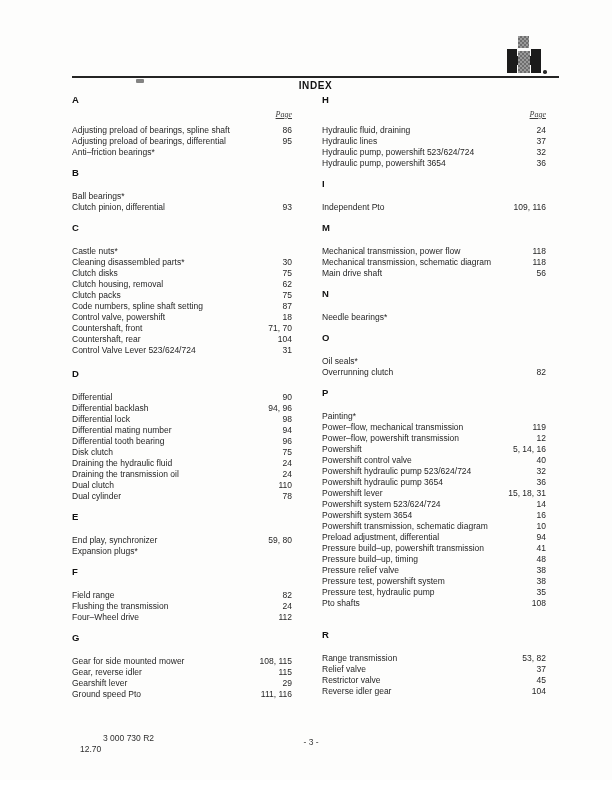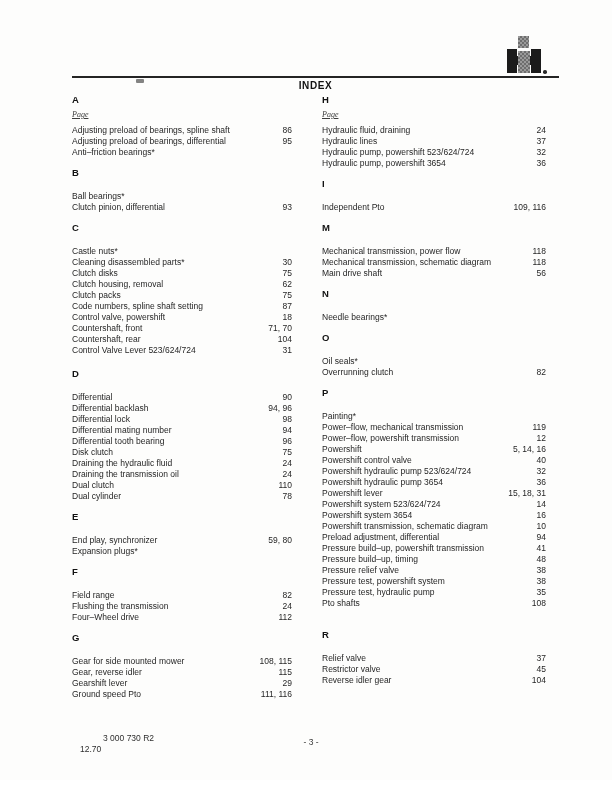--- a/index.html
+++ b/index.html
@@ -49,20 +49,21 @@
   .col-left  { left: 72px;  width: 220px; }
   .col-right { left: 322px; width: 224px; }
 
   .section { margin-top: 10px; }
   .section:first-child { margin-top: 0; }
   .section-letter {
     font-size: 9.5px; font-weight: bold; color: #121212;
     line-height: 10px; margin-bottom: 13px;
   }
   .page-label {
+    text-align: right;
     font-family: "Liberation Serif", serif;
     font-style: italic;
     font-size: 8px; color: #3c3c3c;
     line-height: 10px;
     margin: -8px 0 5px 0;
     text-decoration: underline;
   }
   .entry-row {
     display: flex; justify-content: space-between; align-items: baseline;
     font-size: 8.5px; line-height: 11px; color: #262626;
@@ -415,20 +416,24 @@
           <div class="entry-row">
             <span class="entry-label">Pto shafts</span>
             <span class="entry-pages">108</span>
           </div>
         </div>
       </div>
       <div class="section sec-R">
         <div class="section-letter">R</div>
         <div class="entries">
           <div class="entry-row">
+            <span class="entry-label">Range transmission</span>
+            <span class="entry-pages">53, 82</span>
+          </div>
+          <div class="entry-row">
             <span class="entry-label">Relief valve</span>
             <span class="entry-pages">37</span>
           </div>
           <div class="entry-row">
             <span class="entry-label">Restrictor valve</span>
             <span class="entry-pages">45</span>
           </div>
           <div class="entry-row">
             <span class="entry-label">Reverse idler gear</span>
             <span class="entry-pages">104</span>

